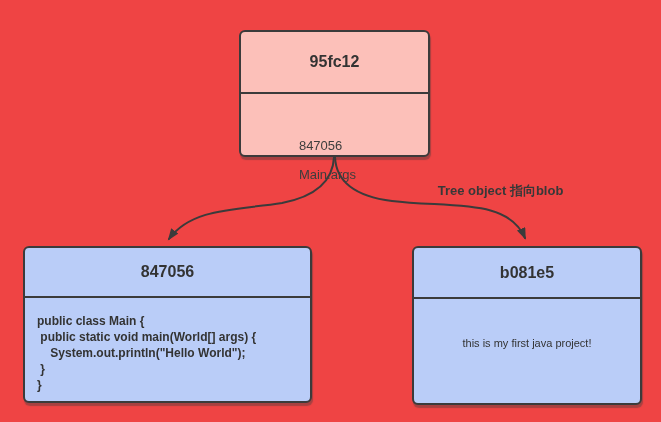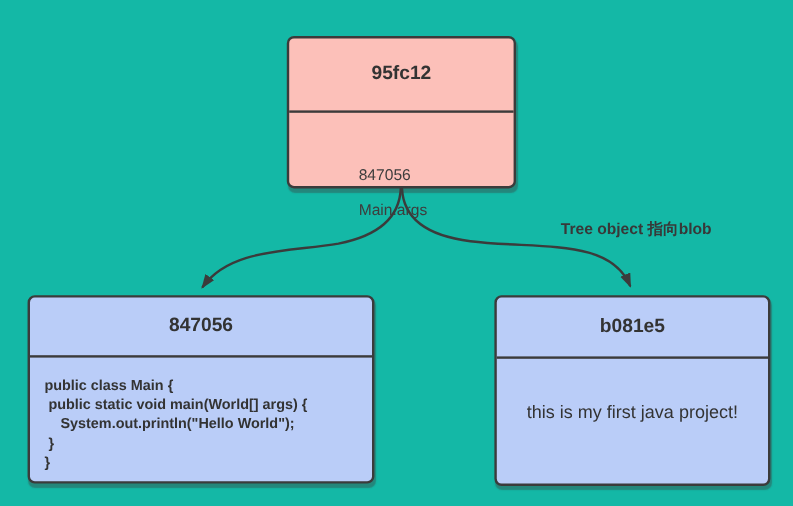--- a/index.html
+++ b/index.html
@@ -1,17 +1,17 @@
 <!DOCTYPE html>
 <html><head>
 <meta charset="utf-8">
 <style>
   html,body { margin:0; padding:0; background:#ffffff; }
   .canvas {
-    position:relative; width:661px; height:422px; background:#14b8a6;
+    position:relative; width:661px; height:422px; background:#ef4444;
     font-family:"Liberation Sans", sans-serif; overflow:hidden;
   }
   .arrow-layer { position:absolute; left:0; top:0; width:661px; height:422px; z-index:1; }
   .node {
     position:absolute; box-sizing:border-box; border:2px solid #3b3b3b;
     border-radius:6px; box-shadow:1px 3px 1px rgba(60,60,60,0.40); z-index:2;
   }
   .node-title {
     box-sizing:border-box; border-bottom:2px solid #3b3b3b;
     display:flex; align-items:center; justify-content:center;
@@ -25,26 +25,26 @@
 
   .blob-node-main { left:23px; top:246px; width:289px; height:157px; background:#bacdf8; }
   .blob-node-main .node-title { height:50px; }
   .code-block { padding:15px 6px 0 12px; font-size:12px; line-height:16px; color:#333333;font-weight:bold; }
   .code-line { white-space:pre; }
 
   .blob-node-readme { left:412px; top:246px; width:230px; height:159px; background:#bacdf8; }
   .blob-node-readme .node-title { height:51px; }
   .readme-body {
     box-sizing:border-box; height:104px; display:flex; align-items:center; justify-content:center;
-    font-size:15px; color:#333333; padding-bottom:16px;
+    font-size:11px; color:#333333; padding-bottom:16px;
   }
 
   .edge-label {
     position:absolute; left:408px; top:182px; width:185px; z-index:3;
-    text-align:right; font-weight:bold; font-size:13px; line-height:17px; color:#383838;
+    text-align:center; font-weight:bold; font-size:13px; line-height:17px; color:#383838;
   }
 </style>
 </head>
 <body>
 
 <div class="canvas">
 
   <svg class="arrow-layer" viewBox="0 0 661 422" xmlns="http://www.w3.org/2000/svg">
     <defs>
       <marker id="arrowhead" markerUnits="userSpaceOnUse" markerWidth="14" markerHeight="12" refX="10" refY="4.5" orient="auto">

